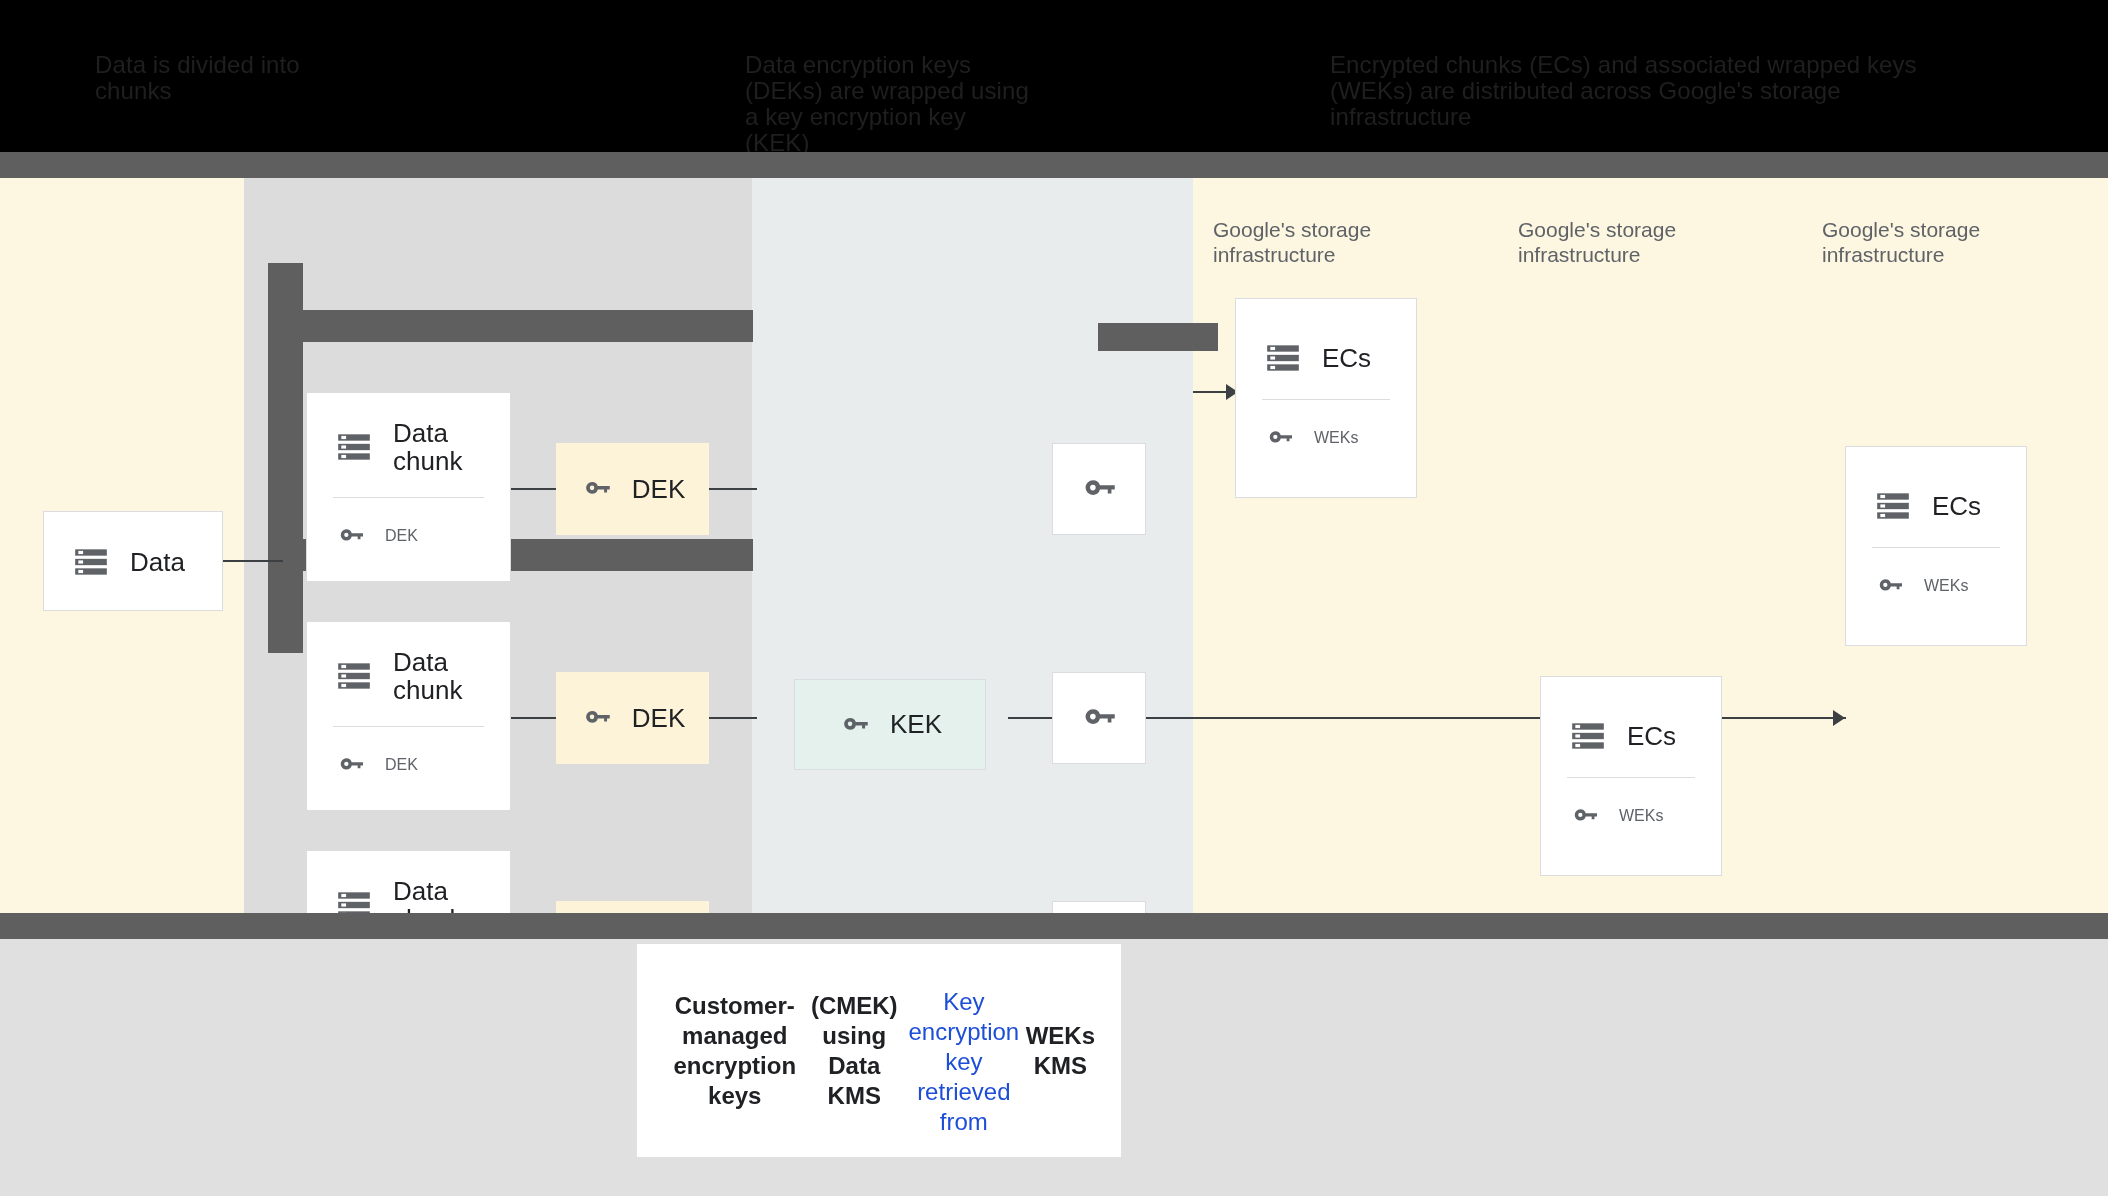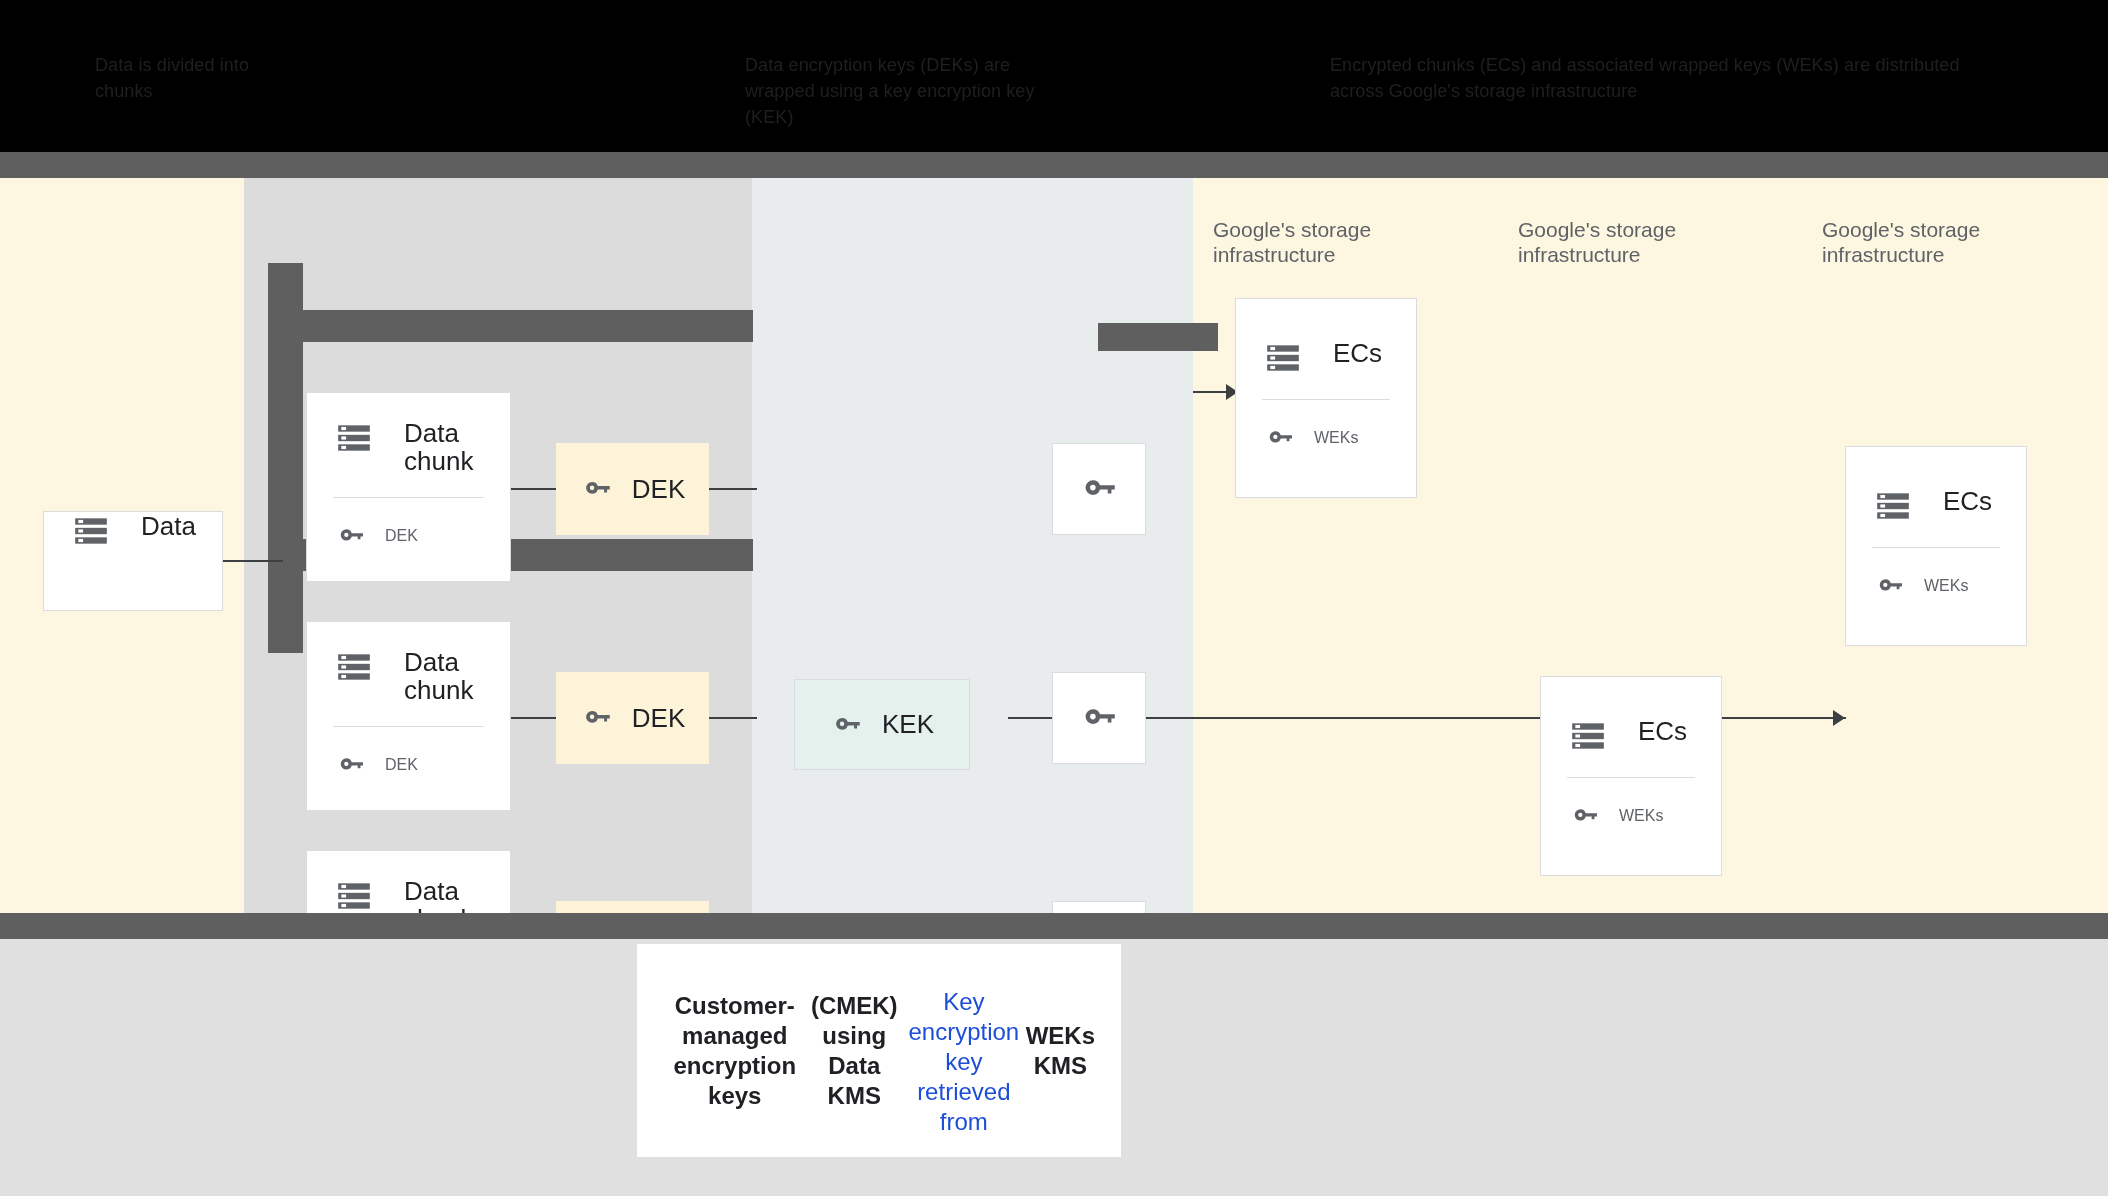--- a/index.html
+++ b/index.html
@@ -12,21 +12,21 @@
   }
 
   
   #header{
     position:absolute;left:0;top:0;width:2108px;height:152px;
     background:#000000;
   }
   #header .hdrcol{
     position:absolute;top:52px;
     color:#1f1f1f;
-    font-size:18px;line-height:26px;
+    font-size:24px;line-height:26px;
     letter-spacing:.1px;
   }
   #header .hdrcol.c1{left:95px;width:210px;}
   #header .hdrcol.c2{left:310px;width:250px;}
   #header .hdrcol.c3{left:745px;width:290px;}
   #header .hdrcol.c4{left:1330px;width:640px;}
 
   #headerrule{
     position:absolute;left:0;top:152px;width:2108px;height:26px;
     background:#5f5f5f;
@@ -60,21 +60,21 @@
     border-bottom:8px solid transparent;
     border-left:12px solid #3c4043;
   }
 
   
   .card{
     position:absolute;background:#ffffff;border:1px solid #dadce0;
     box-sizing:border-box;
   }
   .card .cardtop{
-    display:flex;align-items:flex-start;gap:31px;
+    display:flex;align-items:center;gap:20px;
     padding:26px 0 0 28px;
   }
   .card .cardtitle{
     font-size:26px;color:#202124;line-height:28px;
   }
   .card .divider{
     height:1px;background:#dadce0;margin:22px 26px 0 26px;
   }
   .card .cardbottom{
     display:flex;align-items:center;gap:18px;
@@ -264,21 +264,21 @@
   <div class="keybox dekbox" style="left:556px;top:723px;width:153px;height:92px;">
     <span class="ico">
       <svg width="34" height="34" viewBox="0 0 24 24">
         <path d="M8.5 7a4.2 4.2 0 1 0 0 8.4 4.2 4.2 0 0 0 4.05-3.1H17v2.2h2.1v-2.2H21V9.9h-8.45A4.2 4.2 0 0 0 8.5 7Zm0 2.6a1.6 1.6 0 1 1 0 3.2 1.6 1.6 0 0 1 0-3.2Z" fill="#5f6368"></path>
       </svg>
     </span>
     <span class="kblabel">DEK</span>
   </div>
   <div class="hline" style="left:709px;top:768px;width:48px;"></div>
 
-  <div class="keybox kekbox" style="left:794px;top:501px;width:176px;height:91px;">
+  <div class="keybox kekbox" style="left:794px;top:501px;width:192px;height:91px;">
     <span class="ico">
       <svg width="34" height="34" viewBox="0 0 24 24">
         <path d="M8.5 7a4.2 4.2 0 1 0 0 8.4 4.2 4.2 0 0 0 4.05-3.1H17v2.2h2.1v-2.2H21V9.9h-8.45A4.2 4.2 0 0 0 8.5 7Zm0 2.6a1.6 1.6 0 1 1 0 3.2 1.6 1.6 0 0 1 0-3.2Z" fill="#5f6368"></path>
       </svg>
     </span>
     <span class="kblabel">KEK</span>
   </div>
   <div class="hline" style="left:1008px;top:539px;width:48px;"></div>
 
   <div class="keybox wekbox" style="left:1052px;top:265px;width:94px;height:92px;">

